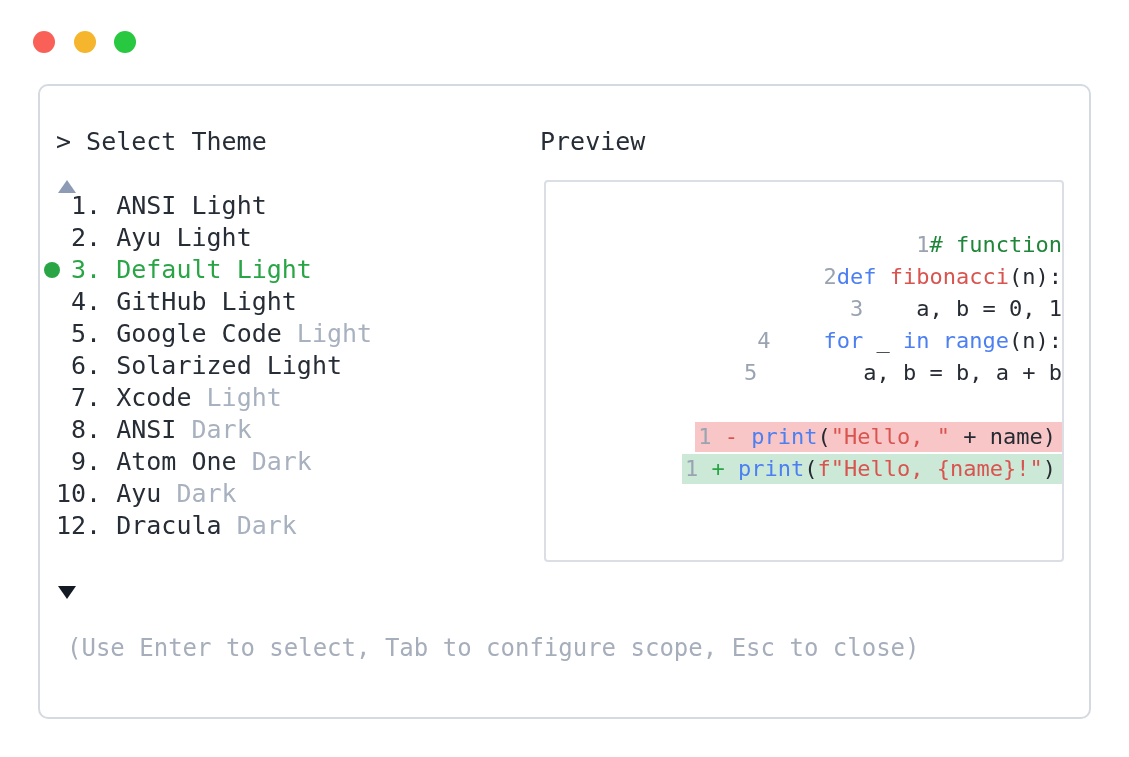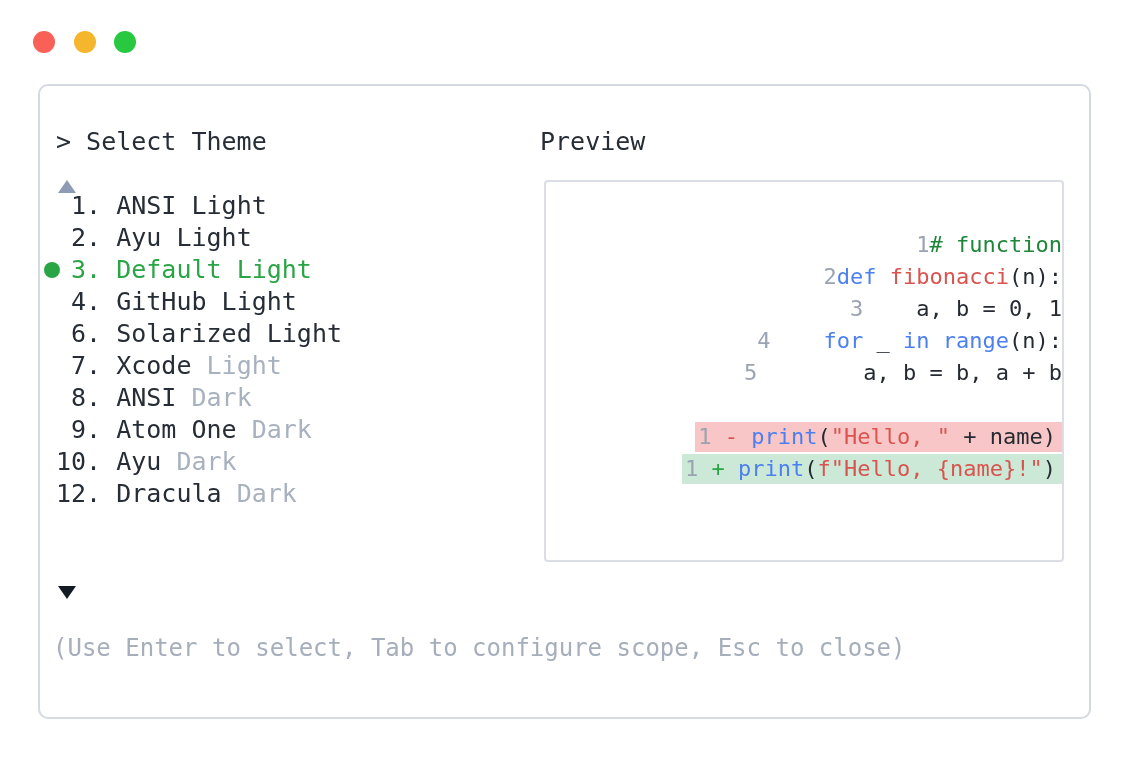--- a/index.html
+++ b/index.html
@@ -57,21 +57,21 @@
   .dot{
     position:absolute;left:-12px;top:50%;margin-top:-8px;width:16px;height:16px;
     border-radius:50%;background:var(--select-green);
   }
   .arrow-down{
     position:absolute;left:18px;top:500px;width:0;height:0;
     border-left:9px solid transparent;border-right:9px solid transparent;
     border-top:13px solid var(--arrow-down);
   }
   .hint{
-    position:absolute;left:13px;top:546px;height:32px;line-height:32px;
+    position:absolute;left:27px;top:546px;height:32px;line-height:32px;
     font-size:24px;color:var(--hint);white-space:pre;
   }
 
   .preview-label{
     position:absolute;left:500px;top:40px;height:32px;line-height:32px;
     font-size:25px;color:var(--text-dark);white-space:pre;
   }
   .preview-panel{
     position:absolute;left:504px;top:94px;width:520px;height:382px;
     border:2px solid var(--panel-border);border-radius:4px;background:#ffffff;text-align:right;
@@ -106,20 +106,21 @@
 <div class="traffic tl-max"></div>
 
 <div class="window">
   <div class="prompt">&gt; Select Theme</div>
   <div class="arrow-up"></div>
   <div class="theme-list" id="theme-list">
       <div class="theme-row"><span class="seg-normal"> 1. </span><span class="seg-normal">ANSI Light</span></div>
       <div class="theme-row"><span class="seg-normal"> 2. </span><span class="seg-normal">Ayu Light</span></div>
       <div class="theme-row"><span class="dot"></span><span class="seg-selected"> 3. </span><span class="seg-selected">Default Light</span></div>
       <div class="theme-row"><span class="seg-normal"> 4. </span><span class="seg-normal">GitHub Light</span></div>
+      <div class="theme-row"><span class="seg-normal"> 5. </span><span class="seg-normal">Google Code </span><span class="seg-muted">Light</span></div>
       <div class="theme-row"><span class="seg-normal"> 6. </span><span class="seg-normal">Solarized Light</span></div>
       <div class="theme-row"><span class="seg-normal"> 7. </span><span class="seg-normal">Xcode </span><span class="seg-muted">Light</span></div>
       <div class="theme-row"><span class="seg-normal"> 8. </span><span class="seg-normal">ANSI </span><span class="seg-muted">Dark</span></div>
       <div class="theme-row"><span class="seg-normal"> 9. </span><span class="seg-normal">Atom One </span><span class="seg-muted">Dark</span></div>
       <div class="theme-row"><span class="seg-normal">10. </span><span class="seg-normal">Ayu </span><span class="seg-muted">Dark</span></div>
       <div class="theme-row"><span class="seg-normal">12. </span><span class="seg-normal">Dracula </span><span class="seg-muted">Dark</span></div>
     </div>
   <div class="arrow-down"></div>
   <div class="hint">(Use Enter to select, Tab to configure scope, Esc to close)</div>
 

